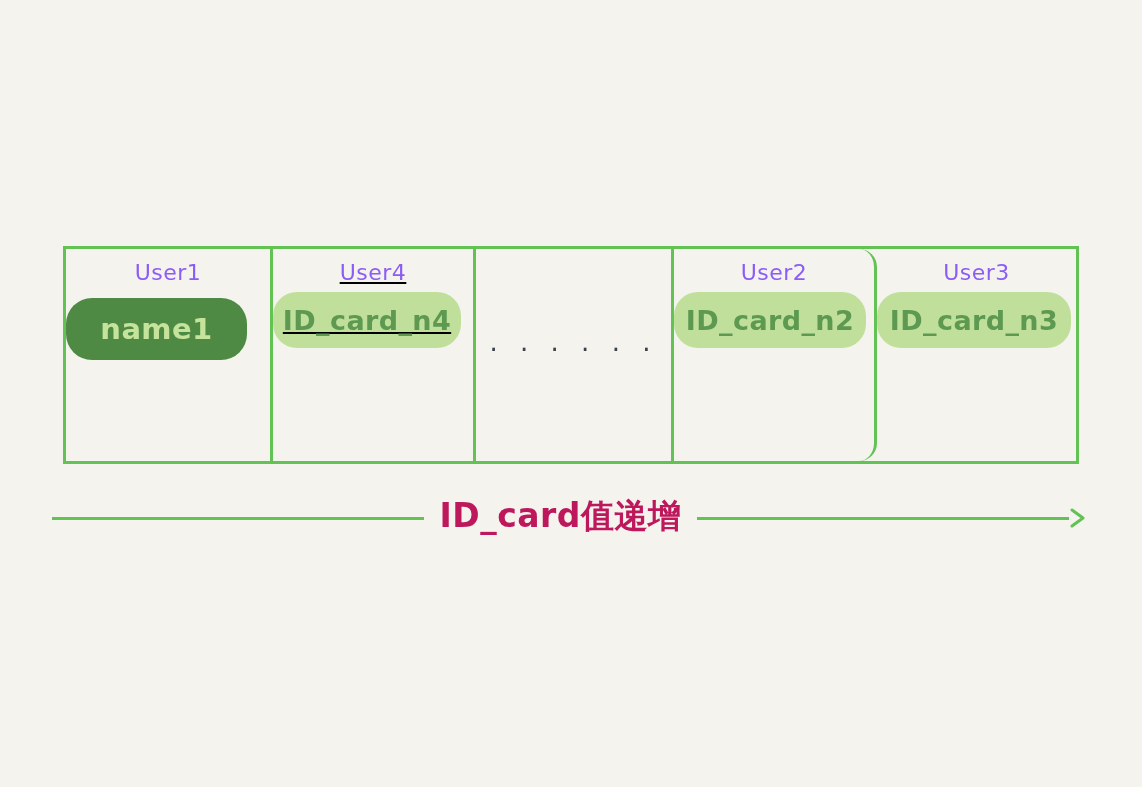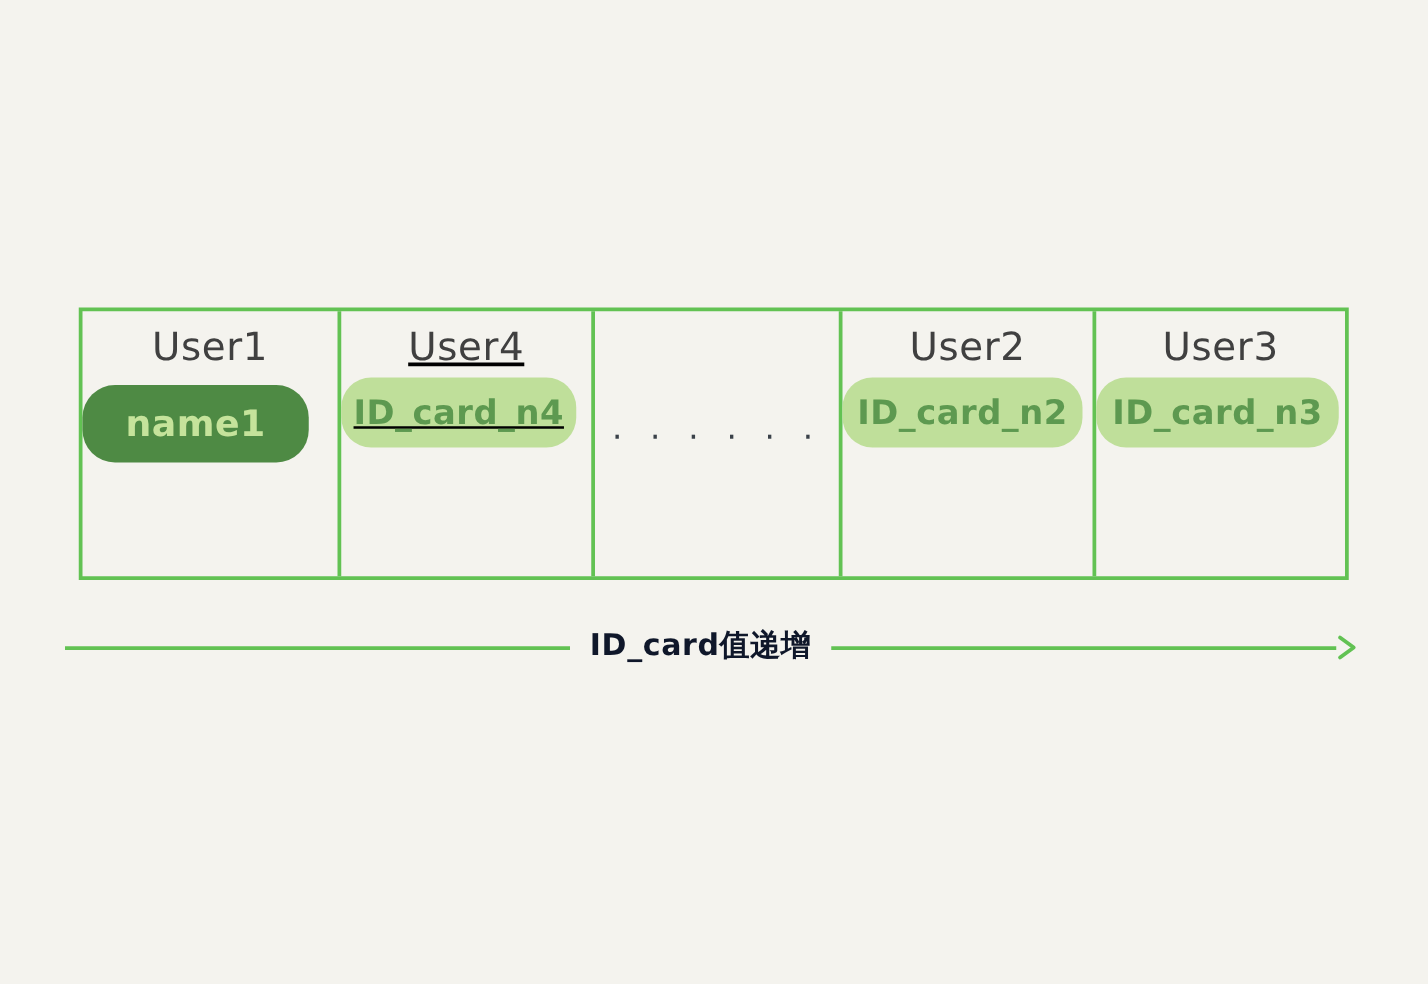--- a/index.html
+++ b/index.html
@@ -43,30 +43,30 @@
     display: flex;
     flex-direction: column;
     align-items: center;
     justify-content: flex-start;
   }
   .cell:last-child { border-right: none; }
 
   .cell-u1 { width: 207px; }
   .cell-u4 { width: 203px; text-decoration: underline; }
   .cell-gap { width: 198px; }
-  .cell-u2 { width: 203px; }
+  .cell-u2 { width: 203px; border-radius: 18px; }
   .cell-u3 { width: 199px; }
 
   .cell-title {
     margin-top: 12px;
     font-family: "DejaVu Sans", sans-serif;
-    font-size: 31px;
+    font-size: 22px;
     font-weight: 500;
     letter-spacing: 0.5px;
-    color: #404040;
+    color: #8b5cf6;
     line-height: 1.1;
     -webkit-font-smoothing: antialiased;
   }
 
   .pill-stack {
     position: relative;
     margin-top: 13px;
     width: 100%;
     display: flex;
     flex-direction: row;
@@ -140,23 +140,23 @@
     display: flex;
     align-items: center;
   }
   .arrow-line {
     height: 3px;
     background: #62c253;
     flex: 1 1 auto;
   }
   .arrow-label {
     font-family: "DejaVu Sans", sans-serif;
-    font-size: 24px;
+    font-size: 33px;
     font-weight: 600;
-    color: #0f172a;
+    color: #be185d;
     padding: 0 16px;
     white-space: nowrap;
     letter-spacing: 0.5px;
     transform: translateY(-2px);
   }
   .arrow-head {
     width: 22px;
     height: 22px;
     flex: 0 0 auto;
     margin-left: -3px;

